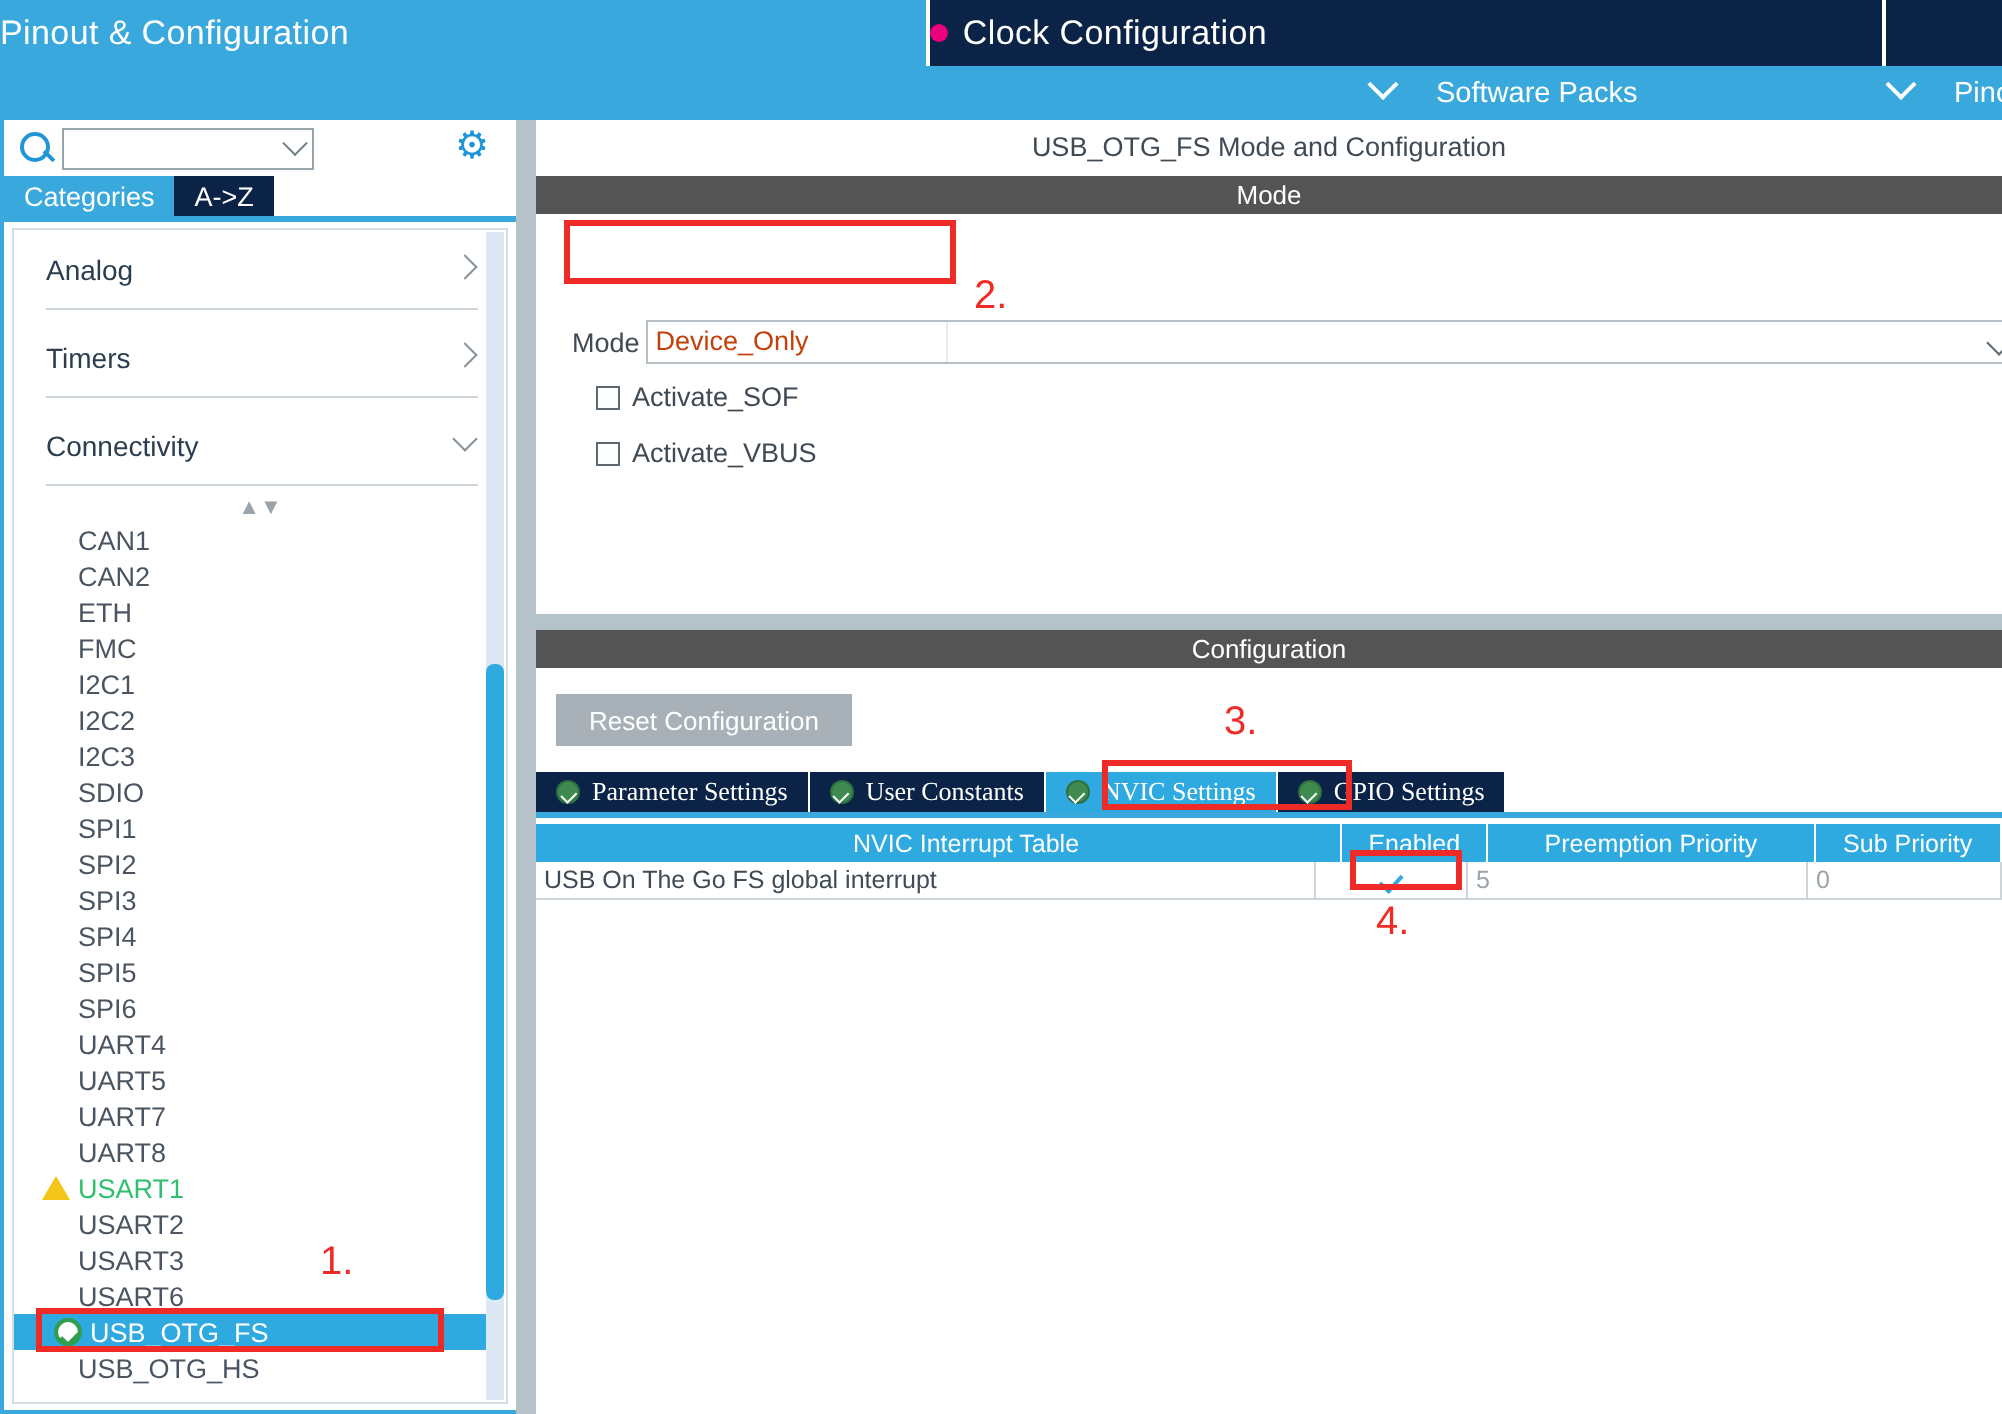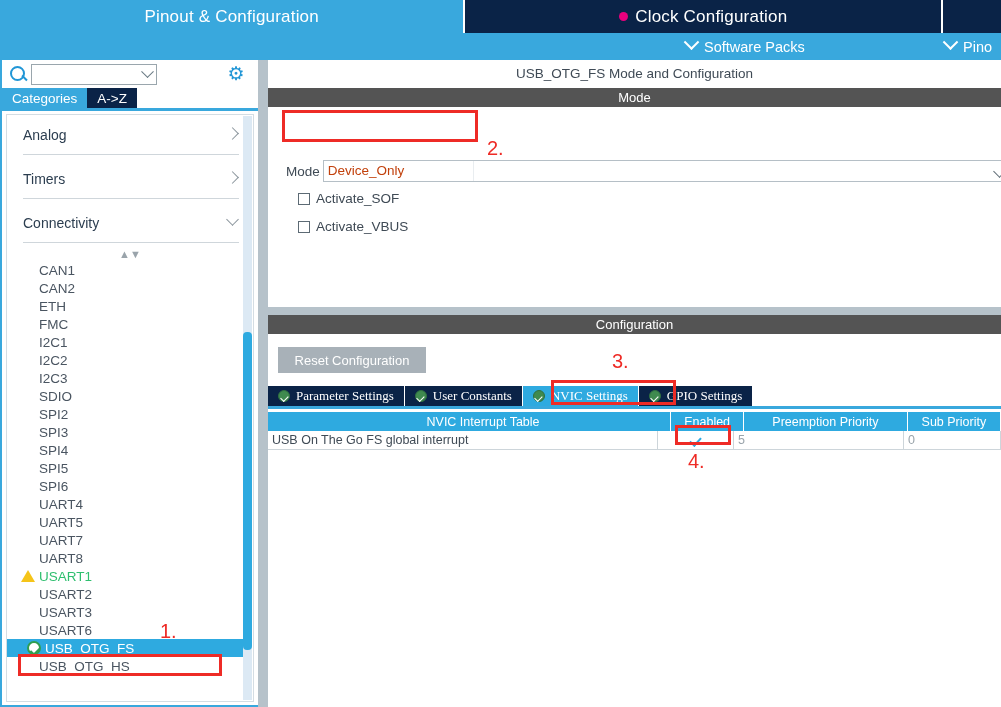--- a/index.html
+++ b/index.html
@@ -16,21 +16,21 @@
   #app { position: relative; width: 1001px; height: 707px; }
 
   
   .topbar {
     position: absolute; left: 0; top: 0; width: 1001px; height: 33px;
     background: #39a8dd;
     display: flex;
   }
   .top-tab {
     height: 33px;
-    display: flex; align-items: center; justify-content: center;
+    display: flex; align-items: center; justify-content: flex-start;
     color: #ffffff; font-size: 17px;
     letter-spacing: .2px;
     cursor: default;
   }
   .top-tab.t1 { width: 483px; background: #39a8dd; }
   .top-tab.t2 { width: 500px; background: #0a2347; border-left: 2px solid #ffffff; border-right: 2px solid #ffffff;}
   .top-tab.t3 { width: 60px;  background: #0a2347; overflow: hidden; justify-content: flex-start; padding-left: 6px;}
   .clock-dot {
     width: 9px; height: 9px; border-radius: 50%;
     background: #e8007d; margin-right: 7px;
@@ -39,21 +39,21 @@
 
   
   .secondbar {
     position: absolute; left: 0; top: 33px; width: 1001px; height: 27px;
     background: #39a8dd;
     display: flex; align-items: center;
   }
   .sp-item {
     position: absolute;
     color: #ffffff; font-size: 14.5px;
-    display: flex; align-items: center; gap: 7px;
+    display: flex; align-items: center; gap: 21px;
     cursor: default;
   }
   .sp-item.a { left: 686px; }
   .sp-item.b { left: 945px; }
   .chev {
     display: inline-block;
     width: 11px; height: 11px;
     border-right: 2px solid #ffffff;
     border-bottom: 2px solid #ffffff;
     transform: rotate(45deg) translate(-3px,-3px);
@@ -428,20 +428,23 @@
         <div class="peri">
             <span>I2C2</span>
           </div>
         <div class="peri">
             <span>I2C3</span>
           </div>
         <div class="peri">
             <span>SDIO</span>
           </div>
         <div class="peri">
+            <span>SPI1</span>
+          </div>
+        <div class="peri">
             <span>SPI2</span>
           </div>
         <div class="peri">
             <span>SPI3</span>
           </div>
         <div class="peri">
             <span>SPI4</span>
           </div>
         <div class="peri">
             <span>SPI5</span>

